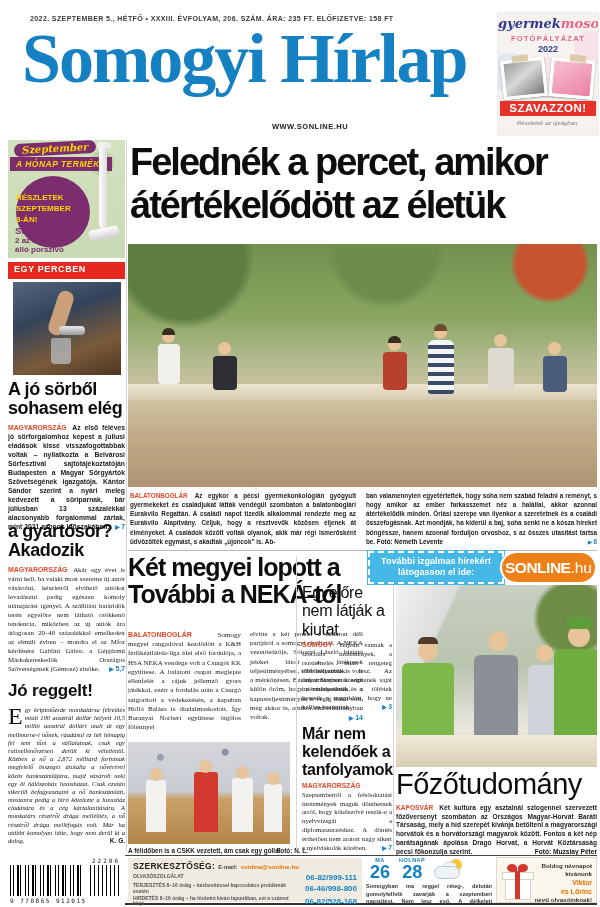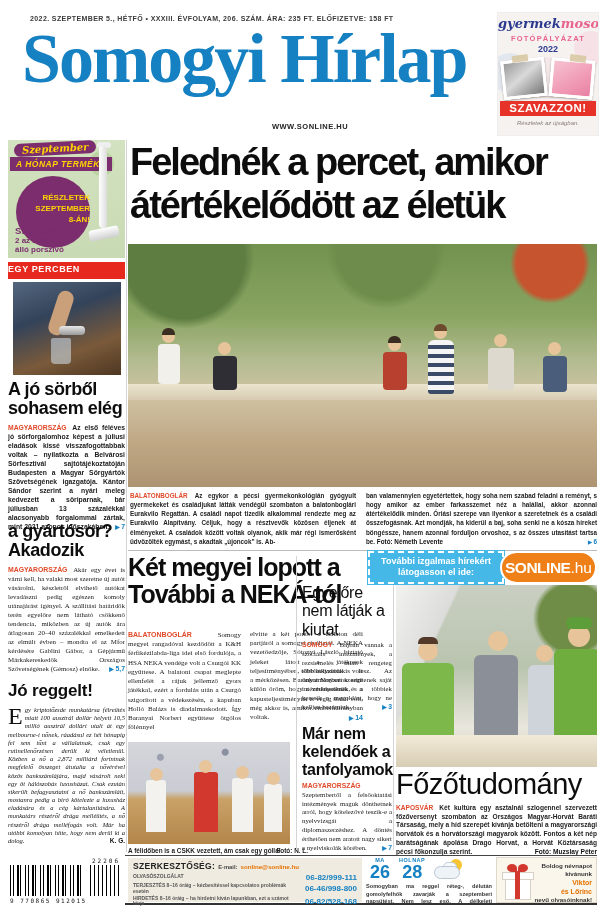--- a/index.html
+++ b/index.html
@@ -36,31 +36,31 @@
   .month-ad{left:8px;top:140px;width:117px;height:118px;background:
      radial-gradient(circle at 80% 20%,#bcd4a4 0 12px,transparent 13px),
      radial-gradient(circle at 20% 80%,#c2d8ab 0 10px,transparent 11px),
      linear-gradient(#d3e2c0,#c8dab3);overflow:hidden;}
   .ad-script{position:absolute;left:6px;top:2px;background:#7b2d6d;color:#ffd200;
      font-family:"DejaVu Serif",serif;font-style:italic;font-weight:bold;font-size:10px;
      padding:1px 8px;border-radius:8px;transform:rotate(-3deg);}
   .ad-ribbon{position:absolute;left:2px;top:17px;background:#7b2d6d;color:#ffd200;
      font-size:8.5px;font-weight:bold;font-style:italic;letter-spacing:.5px;padding:2px 6px;}
   .ad-circle{position:absolute;left:8px;top:36px;width:74px;height:72px;border-radius:50%;background:#7b2d6d;
-     color:#ffd200;font-weight:bold;font-size:8px;text-align:right;line-height:1.35;box-sizing:border-box;padding-top:17px;}
+     color:#ffd200;font-weight:bold;font-size:8px;text-align:left;line-height:1.35;box-sizing:border-box;padding-top:17px;}
   .vacuum-bar{position:absolute;right:18px;top:6px;width:8px;height:82px;background:linear-gradient(90deg,#fff,#dcdcdc);border-radius:4px;}
   .vacuum-handle{position:absolute;right:14px;top:2px;width:14px;height:6px;background:#eee;border-radius:3px;}
   .vacuum-base{position:absolute;right:6px;top:88px;width:30px;height:11px;background:linear-gradient(#fff,#cfcfcf);
      border-radius:3px;transform:rotate(-12deg);}
   .ad-brand{position:absolute;left:7px;bottom:22px;font-size:9.5px;font-weight:bold;color:#7b2d6d;letter-spacing:.5px;}
   .ad-prod1{position:absolute;left:7px;bottom:13px;font-size:8px;font-weight:bold;color:#7b2d6d;}
   .ad-prod2{position:absolute;left:7px;bottom:4px;font-size:8px;font-weight:bold;color:#7b2d6d;}
   
   .section-banner{left:8px;top:262px;width:117px;height:17px;background:#e6281e;color:#fff;
-     font-size:9px;font-weight:bold;line-height:15px;letter-spacing:.6px;box-sizing:border-box;}
+     font-size:9px;font-weight:bold;line-height:15px;padding-left:6px;letter-spacing:.6px;box-sizing:border-box;}
   
   .photo{overflow:hidden;background:#ccc;}
   .beer-photo{left:13px;top:282px;width:108px;height:93px;
      background:linear-gradient(160deg,#54677e 0%,#33435a 35%,#7a5a3a 70%,#4e3722 100%);}
   .beer-arm{position:absolute;left:40px;top:8px;width:16px;height:46px;background:#caa07a;border-radius:8px;transform:rotate(18deg);}
   .beer-tap{position:absolute;left:46px;top:44px;width:26px;height:9px;background:linear-gradient(#e8e8e8,#9a9a9a);border-radius:4px;}
   .beer-glass{position:absolute;left:38px;top:56px;width:20px;height:26px;background:rgba(210,225,240,.55);border-radius:2px 2px 4px 4px;}
   .main-photo{left:128px;top:244px;width:469px;height:243px;
      background:
        radial-gradient(circle at 12% 6%,#5d7d41 0 60px,transparent 70px),

